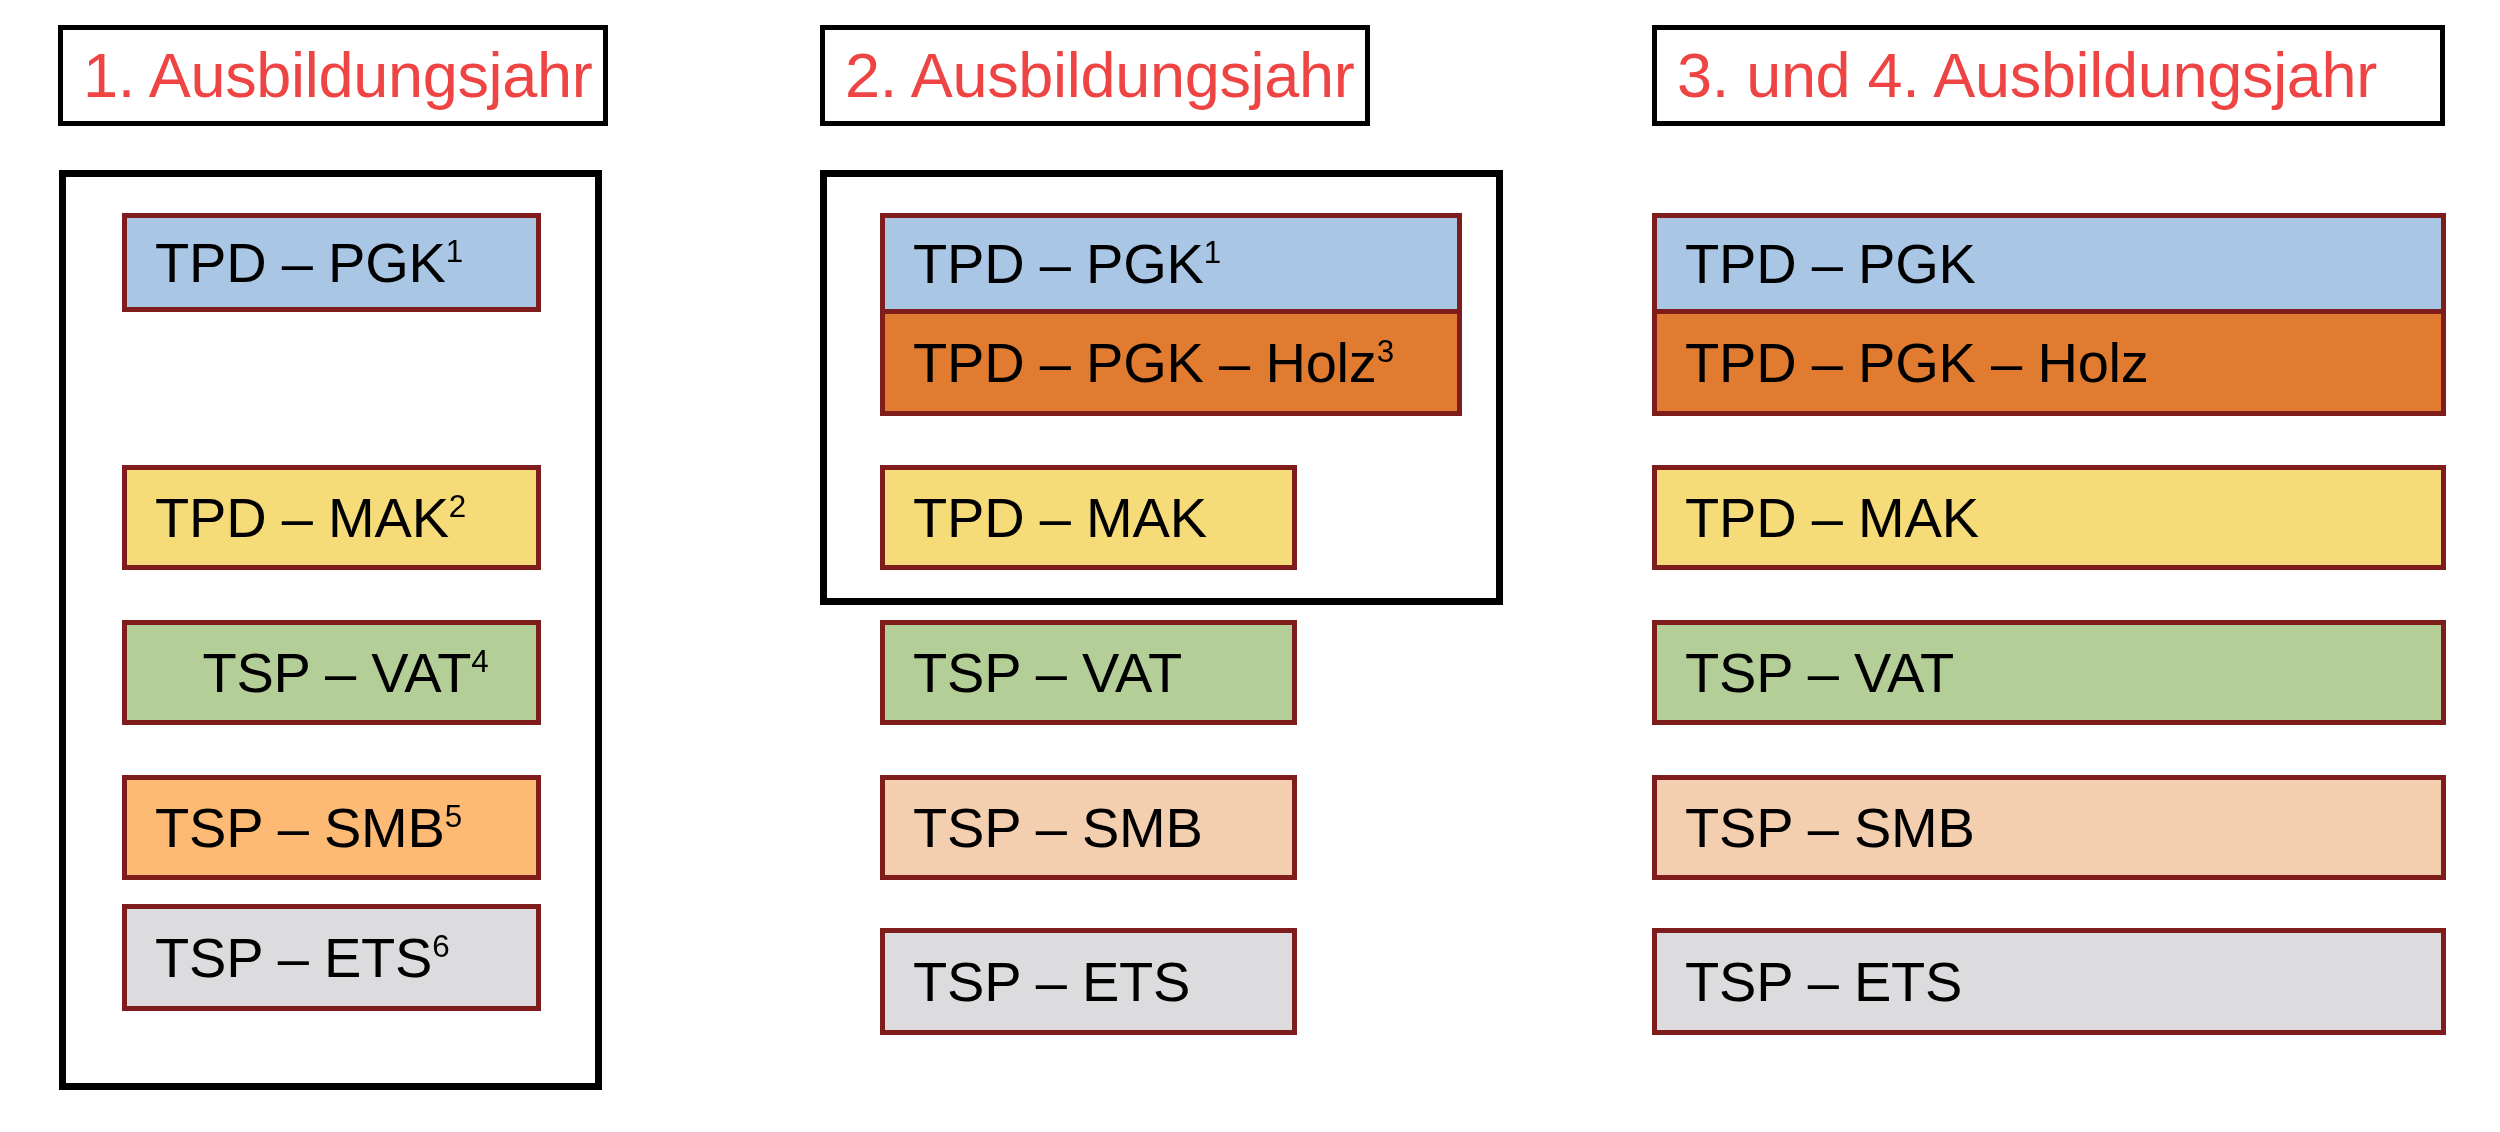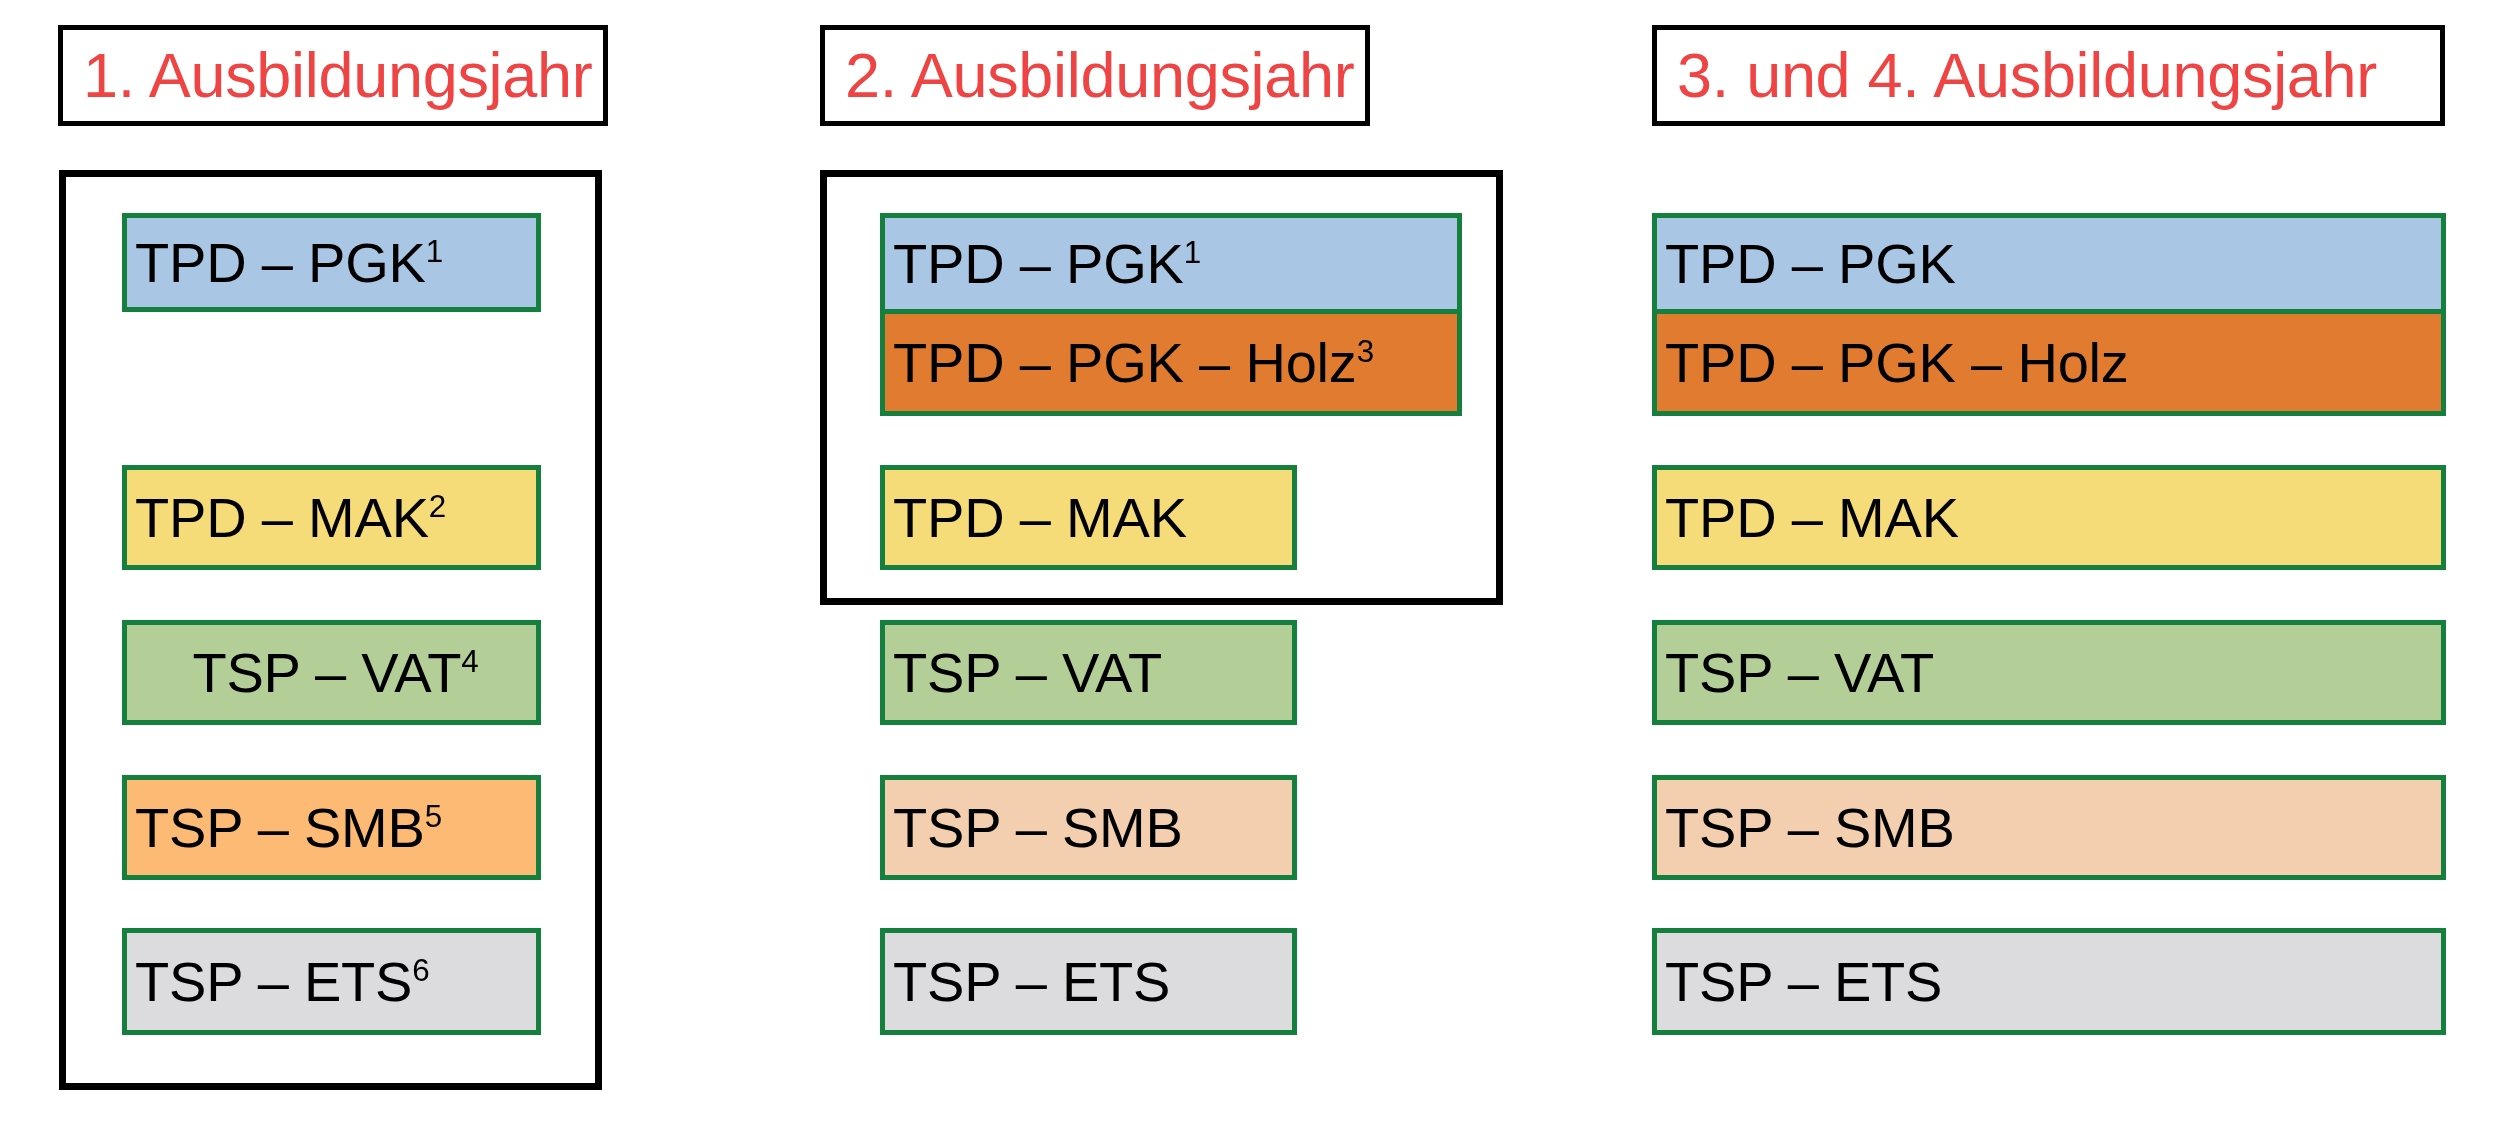--- a/index.html
+++ b/index.html
@@ -36,24 +36,24 @@
   }
   .group-box {
     position: absolute;
     box-sizing: border-box;
     border: 7px solid #000000;
     background: #ffffff;
   }
   .mod-box {
     position: absolute;
     box-sizing: border-box;
-    border: 5px solid #15803d;
+    border: 5px solid #7f1d1d;
     display: flex;
     align-items: center;
-    padding-left: 8px;
+    padding-left: 28px;
     overflow: hidden;
   }
   .mod-label {
     font-size: 56px;
     line-height: 1;
     color: #000000;
     white-space: nowrap;
     letter-spacing: -0.2px;
   }
   .mod-label sup {
@@ -88,21 +88,21 @@
     </div>
     <div class="mod-box" style="left: 122px; top: 465px; width: 419px; height: 105px; background: rgb(246, 220, 120);">
       <span class="mod-label"><span>TPD – MAK</span><sup>2</sup></span>
     </div>
     <div class="mod-box" style="left: 122px; top: 620px; width: 419px; height: 105px; background: rgb(179, 206, 150); justify-content: center;">
       <span class="mod-label"><span>TSP – VAT</span><sup>4</sup></span>
     </div>
     <div class="mod-box" style="left: 122px; top: 775px; width: 419px; height: 105px; background: #fdba74;">
       <span class="mod-label"><span>TSP – SMB</span><sup>5</sup></span>
     </div>
-    <div class="mod-box" style="left: 122px; top: 928px; width: 419px; height: 107px; background: rgb(220, 220, 222);">
+    <div class="mod-box" style="left: 122px; top: 904px; width: 419px; height: 107px; background: rgb(220, 220, 222);">
       <span class="mod-label"><span>TSP – ETS</span><sup>6</sup></span>
     </div>
     <div class="mod-box stacked-top" style="left: 880px; top: 213px; width: 582px; height: 99px; background: rgb(169, 198, 228);">
       <span class="mod-label"><span>TPD – PGK</span><sup>1</sup></span>
     </div>
     <div class="mod-box stacked-bottom" style="left: 880px; top: 312px; width: 582px; height: 104px; background: rgb(224, 123, 48);">
       <span class="mod-label"><span>TPD – PGK – Holz</span><sup>3</sup></span>
     </div>
     <div class="mod-box" style="left: 880px; top: 465px; width: 417px; height: 105px; background: rgb(246, 220, 120);">
       <span class="mod-label"><span>TPD – MAK</span></span>

